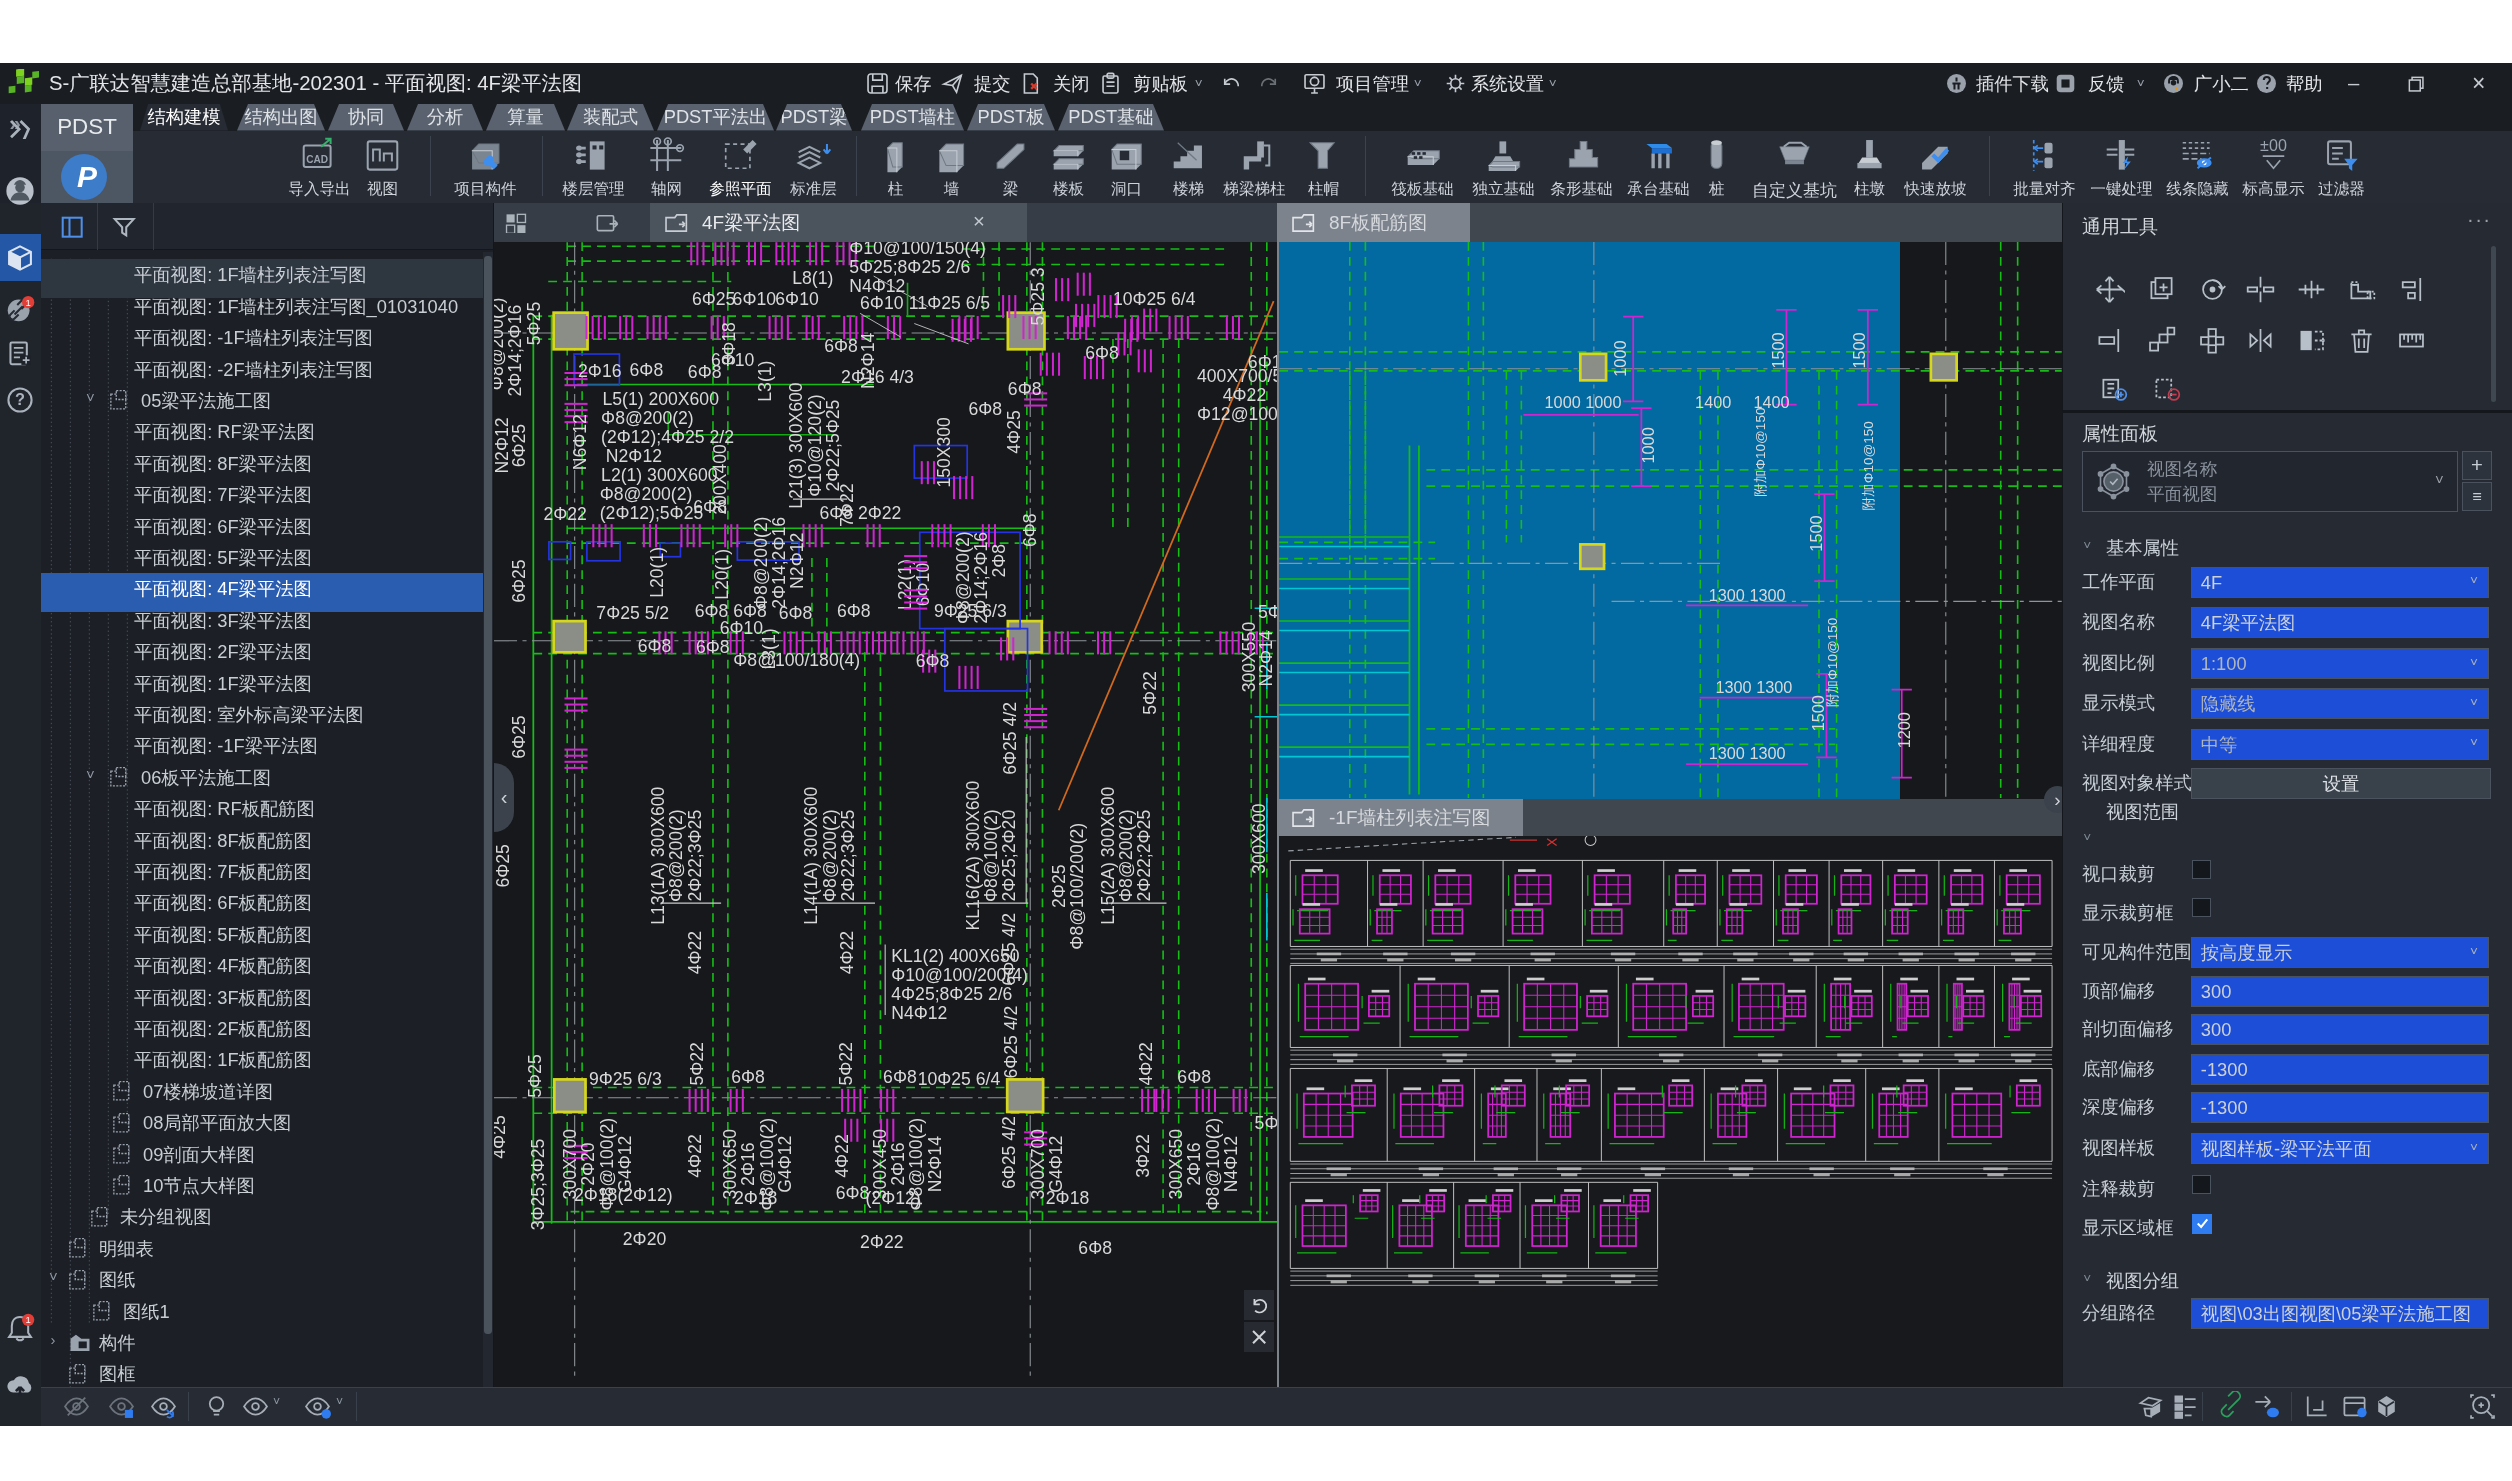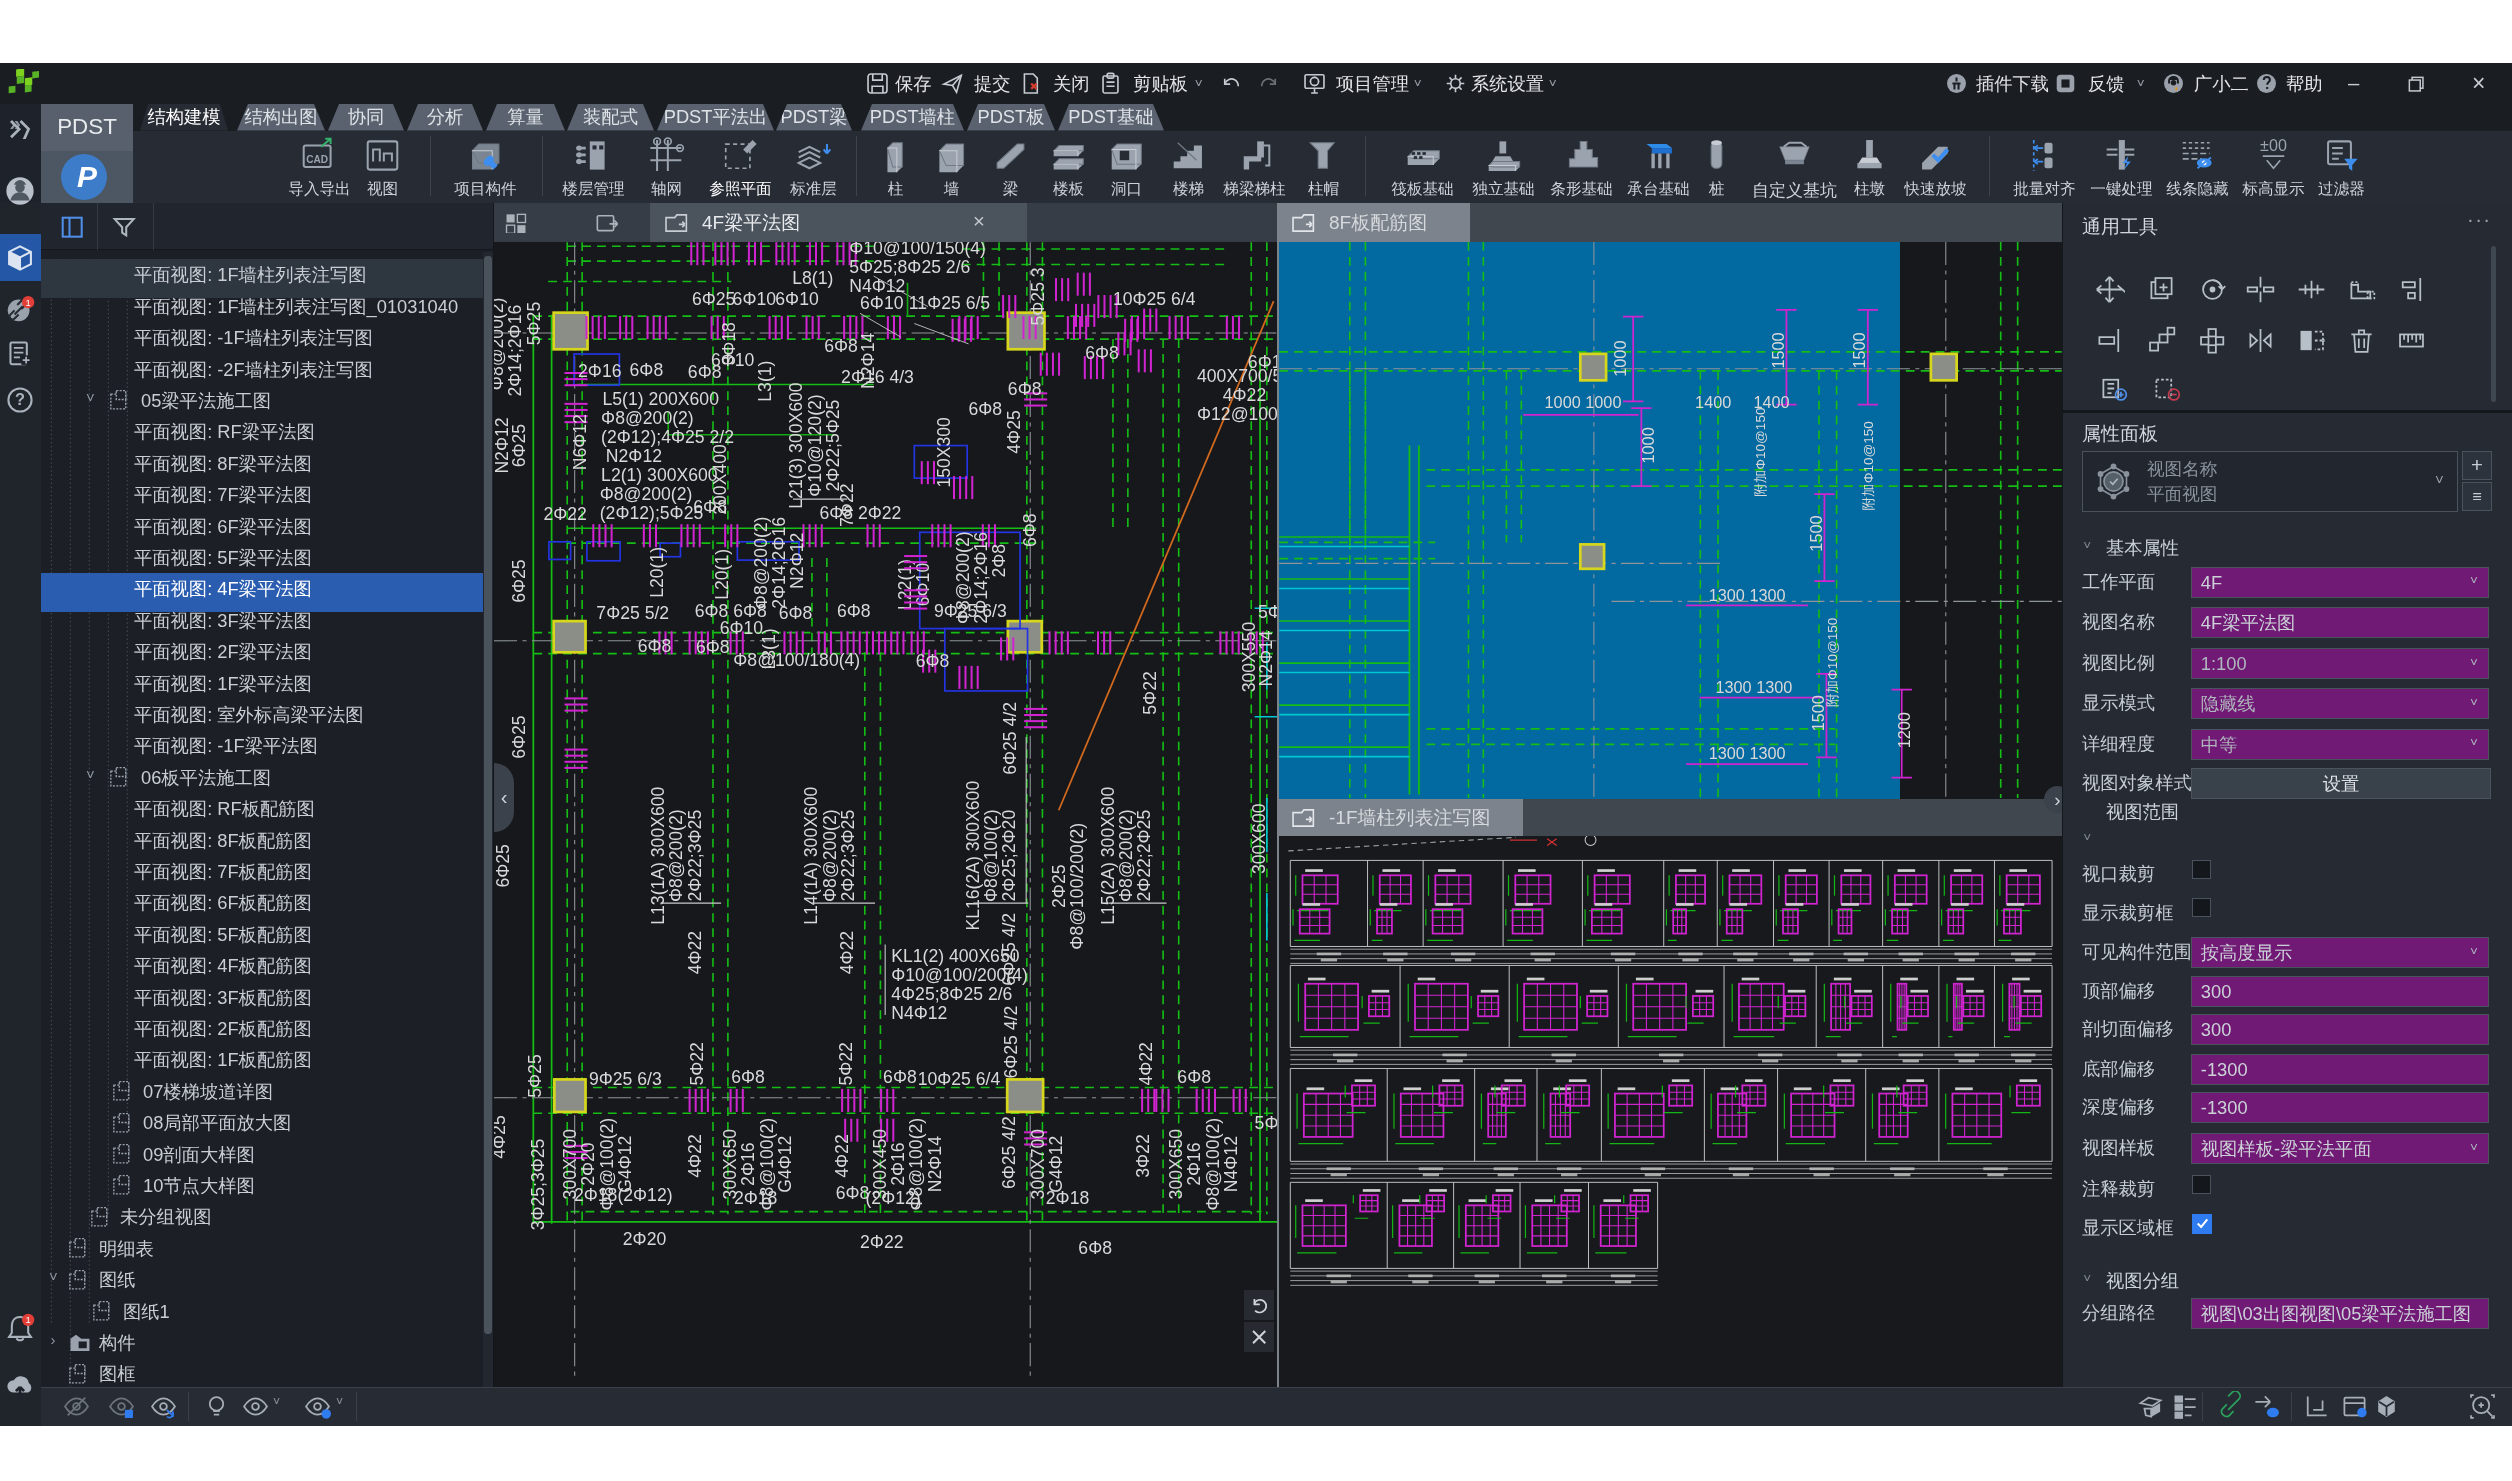--- a/index.html
+++ b/index.html
@@ -11,40 +11,41 @@
 .tabs{position:absolute;left:133px;top:41px;width:2379px;height:26.5px;background:#1a1d22}
 .rtab{position:absolute;top:41px;height:26.5px;color:#dfe3e8;font-size:18.3px;text-align:center;line-height:26.5px;background:#59626e;clip-path:polygon(11px 0,calc(100% - 11px) 0,100% 100%,0 100%)}
 .rtab.act{background:#262b34;color:#fff;clip-path:polygon(8.1px 0,calc(100% - 8.1px) 0,100% 100%,0 100%)}
 .rdiv{position:absolute;top:73px;width:1.4px;height:60px;background:#3c434e}
 .pdst{position:absolute;left:41px;top:41px;width:92px;height:99px;background:#4d5663}
 .tree{position:absolute;left:41px;top:140px;width:453px;height:1184px;background:#1c2026;border-right:1.4px solid #13161b}
 .trow{position:absolute;left:0;width:442px;height:39px;color:#c9ced5;font-size:18.3px;line-height:31px;white-space:nowrap}
 .canvas{position:absolute;left:494px;top:140px;width:1568px;height:1184px;background:#16181c;overflow:hidden}
 .rpanel{position:absolute;left:2062px;top:140px;width:450px;height:1184px;background:#262b33;border-left:1.4px solid #14171c}
 .sbar{position:absolute;left:41px;top:1324px;width:2472px;height:39px;background:#272c34;border-top:1.4px solid #3a414b}
-.fld{position:absolute;left:128px;width:298px;height:30.5px;background:#701a75;border:0.7px solid #4a525e;color:#ccd1d7;font-size:18.3px;line-height:29px;padding-left:8.8px;white-space:nowrap}
+.fld{position:absolute;left:128px;width:298px;height:30.5px;background:#1d4ed8;border:0.7px solid #4a525e;color:#ccd1d7;font-size:18.3px;line-height:29px;padding-left:8.8px;white-space:nowrap}
 .flbl{position:absolute;left:19px;color:#c6ccd3;font-size:18.3px;line-height:30.5px;white-space:nowrap}
 .sech{position:absolute;left:19px;color:#ccd2d9;font-size:18.3px;white-space:nowrap}
 .cbx{position:absolute;left:129px;width:19px;height:19px;background:#14171c;border:1.4px solid #4a525e}
 svg text{font-family:"Liberation Sans",sans-serif}
 </style></head><body>
 <div id="app">
     <div class="tb">
       <svg class="abs" style="left:8.1px;top:6.1px" width="31" height="30" viewBox="0 0 46 44">
 <g fill="#58b327">
           <rect x="1" y="26" width="10" height="10" transform="skewY(-8)"></rect>
           <rect x="13" y="13" width="11" height="11" transform="skewY(-8)"></rect>
           <rect x="25" y="28" width="10" height="10" transform="skewY(-8)"></rect>
           <rect x="36" y="9" width="10" height="10" transform="skewY(-8)"></rect>
         </g>
 <g fill="#7ed321">
           <rect x="12" y="2" width="12" height="11" transform="skewY(-8)"></rect>
           <rect x="25" y="17" width="11" height="11" transform="skewY(-8)"></rect>
         </g>
       </svg>
+      <div class="tbt abs" style="left:49px">S-广联达智慧建造总部基地-202301 - 平面视图: 4F梁平法图</div>
       <svg class="abs" style="left:866px;top:8.8px" width="23" height="23" viewBox="0 0 34 34" fill="none" stroke="#c6cbd2" stroke-width="2.4">
         <rect x="3" y="3" width="28" height="28" rx="4"></rect>
         <path d="M10 3v9h14V3M9 31v-10h16v10" fill="none"></path>
       </svg>
       <div class="tbt abs" style="left:895px;font-size:18.3px">保存</div>
       <svg class="abs" style="left:941px;top:8.8px" width="23" height="23" viewBox="0 0 34 34" fill="none" stroke="#c6cbd2" stroke-width="2.4">
         <path d="M4 18 30 5l-7 25-6-10z" fill="none"></path>
         <path d="M17 20 30 5"></path>
       </svg>
       <div class="tbt abs" style="left:974px;font-size:18.3px">提交</div>

